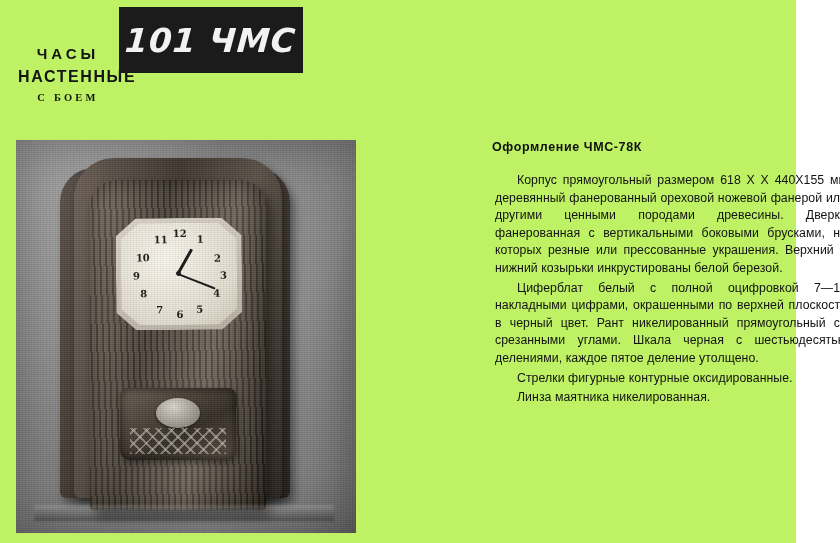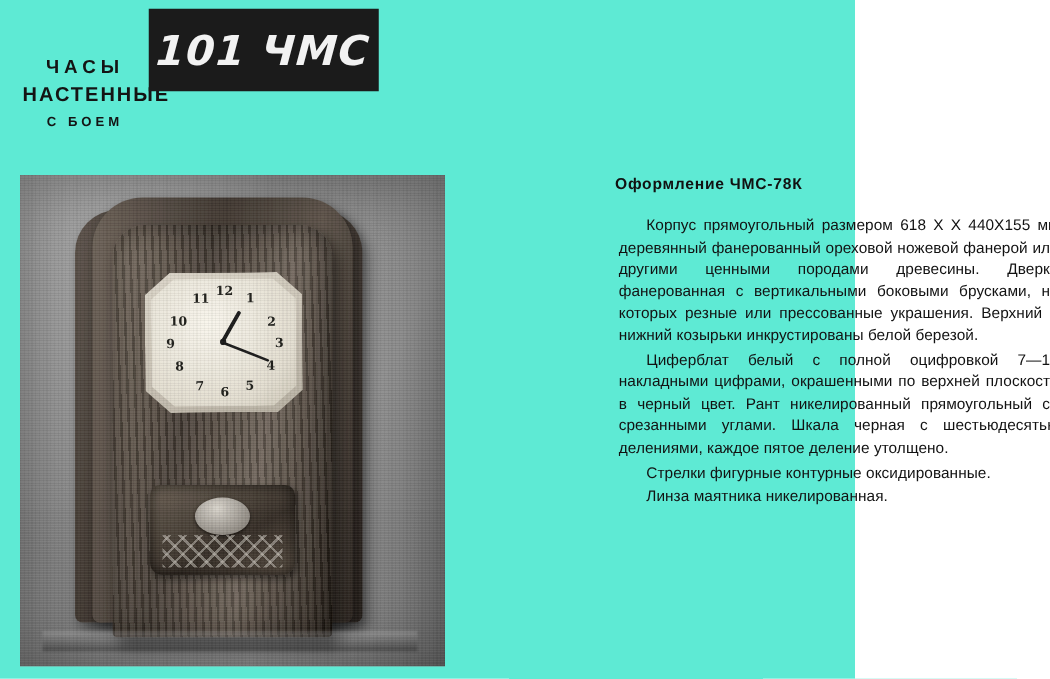--- a/index.html
+++ b/index.html
@@ -10,23 +10,23 @@
     width: 840px;
     height: 543px;
     background: #ffffff;
     font-family: "Liberation Sans", sans-serif;
     color: #111;
     overflow: hidden;
     position: relative;
   }
   .page {
     position: relative;
-    width: 684px;
+    width: 796px;
     height: 543px;
-    background: #5eead4;
+    background: #bef264;
   }
 
   
   .header {
     position: absolute;
     left: 0;
     top: 0;
     width: 840px;
     height: 120px;
   }
@@ -48,20 +48,21 @@
     font-size: 16px;
     font-weight: bold;
     letter-spacing: 1.6px;
     color: #141414;
   }
   .header-left .l3 {
     font-size: 10.5px;
     font-weight: bold;
     letter-spacing: 3.2px;
     color: #141414;
+    font-family: Liberation Serif, serif;
   }
   .logo-box {
     position: absolute;
     left: 120px;
     top: 8px;
     width: 182px;
     height: 64px;
     background: #1b1b1b;
     display: flex;
     align-items: center;

